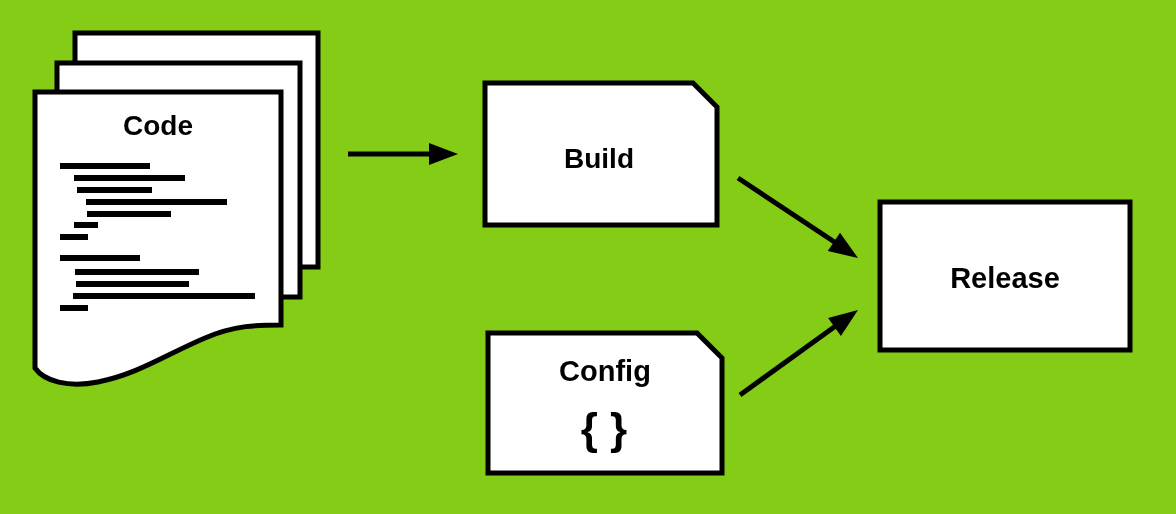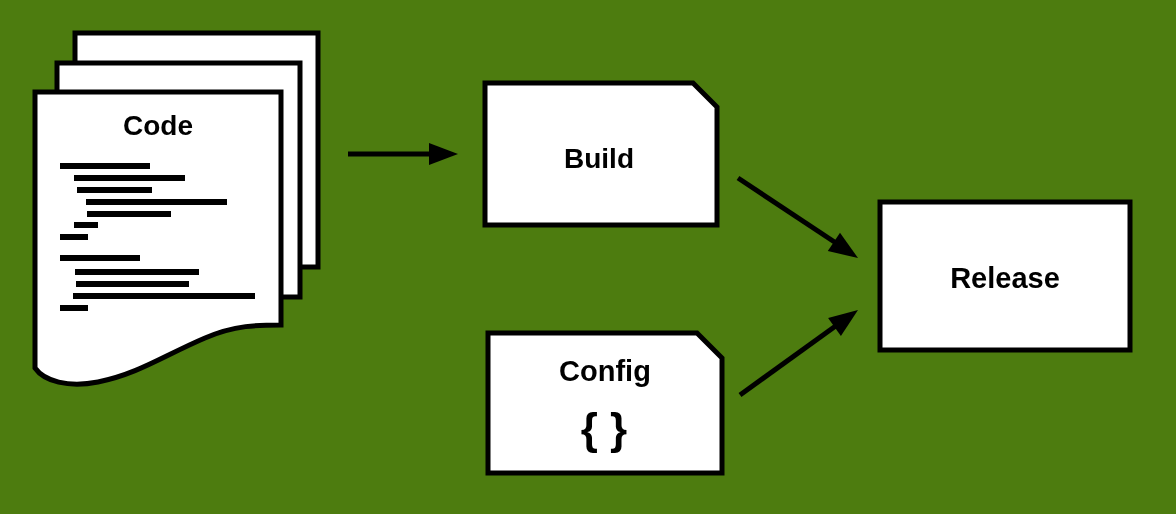--- a/index.html
+++ b/index.html
@@ -5,21 +5,21 @@
   html, body {
     margin: 0;
     padding: 0;
     background: #ffffff;
     font-family: "Liberation Sans", sans-serif;
   }
   .canvas {
     position: relative;
     width: 1176px;
     height: 514px;
-    background: #4d7c0f;
+    background: #84cc16;
     overflow: hidden;
   }
   svg { display: block; }
   .shape {
     fill: #ffffff;
     stroke: #000000;
     stroke-width: 5;
     stroke-linejoin: miter;
   }
   .code-line {

